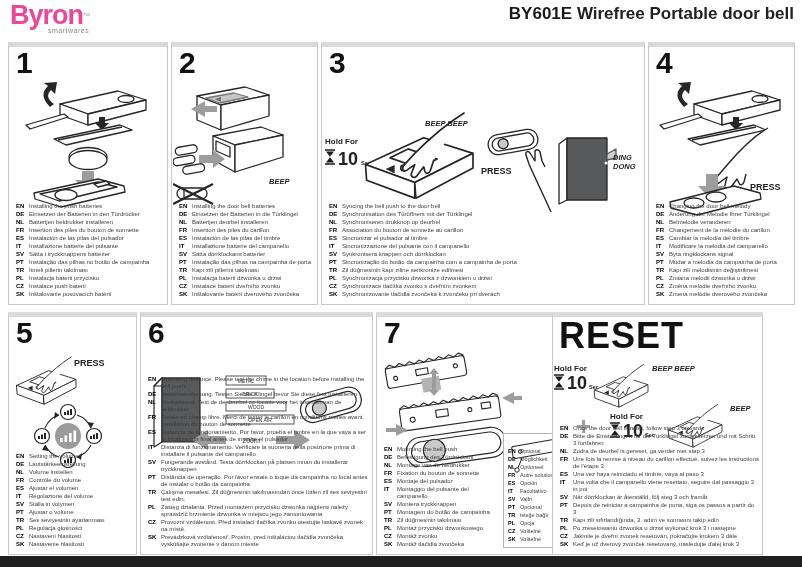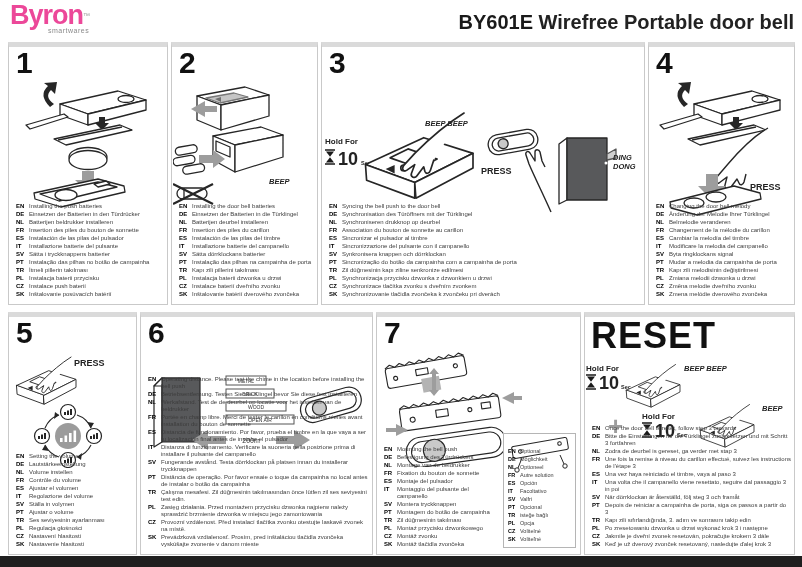--- a/index.html
+++ b/index.html
@@ -3,33 +3,33 @@
 <meta charset="utf-8">
 <style>
   html,body{margin:0;padding:0;}
   body{width:802px;height:567px;background:#fff;position:relative;overflow:hidden;
        font-family:"Liberation Sans",sans-serif;color:#222;}
   
   .logo{position:absolute;left:10px;top:2px;line-height:1;}
   .logo .word{font-size:27px;font-weight:bold;color:#ec4899;letter-spacing:-1px;}
   .logo .tm{font-size:7px;color:#9a9a9a;vertical-align:super;}
   .logo .sub{font-size:7px;color:#8a8a8a;margin:-2px 0 0 38px;letter-spacing:.5px;}
-  .doc-title{position:absolute;right:8px;top:11px;font-size:20px;color:#1a1a1a;}
+  .doc-title{position:absolute;right:8px;top:4px;font-size:17px;color:#1a1a1a;}
   .doc-title .model{font-weight:bold;}
   .doc-title .rest{font-weight:bold;color:#222;}
   
   .panel{position:absolute;background:#fff;border:1px solid #c9c9c9;border-top:5px solid #dadada;box-sizing:border-box;}
   .p1{left:8px;top:42px;width:160px;height:263px}
   .p2{left:171px;top:42px;width:147px;height:263px}
   .p3{left:321px;top:42px;width:324px;height:263px}
   .p4{left:648px;top:42px;width:147px;height:263px}
   .p5{left:8px;top:312px;width:129px;height:243px}
   .p6{left:140px;top:312px;width:233px;height:243px}
   .p7{left:376px;top:312px;width:205px;height:243px}
-  .pr{left:584px;top:312px;width:211px;height:243px}
+  .pr{left:552px;top:312px;width:211px;height:243px}
   .num{position:absolute;top:1px;left:7px;font-size:30px;font-weight:bold;line-height:1;color:#111;}
   .reset-title{position:absolute;top:-2px;left:6px;font-size:36px;font-weight:bold;letter-spacing:1px;color:#111;}
   .figure{position:absolute;left:1px;top:33px;overflow:hidden;}
   .pr .figure{top:40px;}
   
   .lang-list{position:absolute;left:7px;right:3px;bottom:5px;}
   .lang-row{display:flex;margin-bottom:1px;}
   .lang-code{font-weight:bold;font-size:6px;line-height:7px;flex:0 0 13px;color:#000;}
   .lang-text{font-size:6px;line-height:7px;color:#3d3d3d;}
   .p7 .lang-list{right:80px;}

